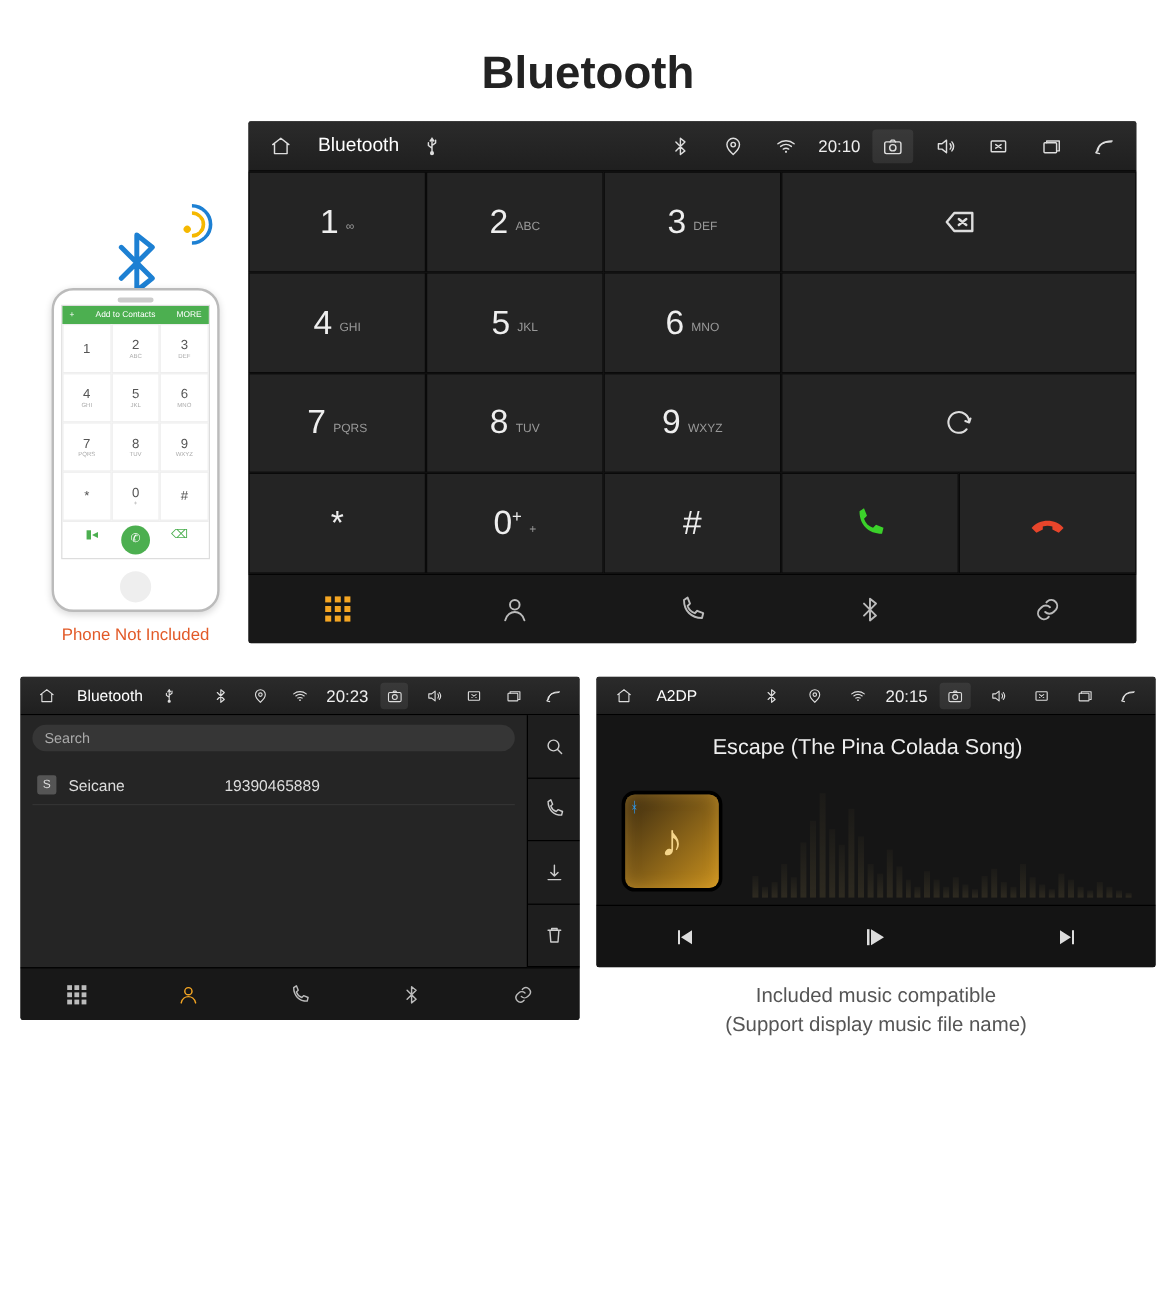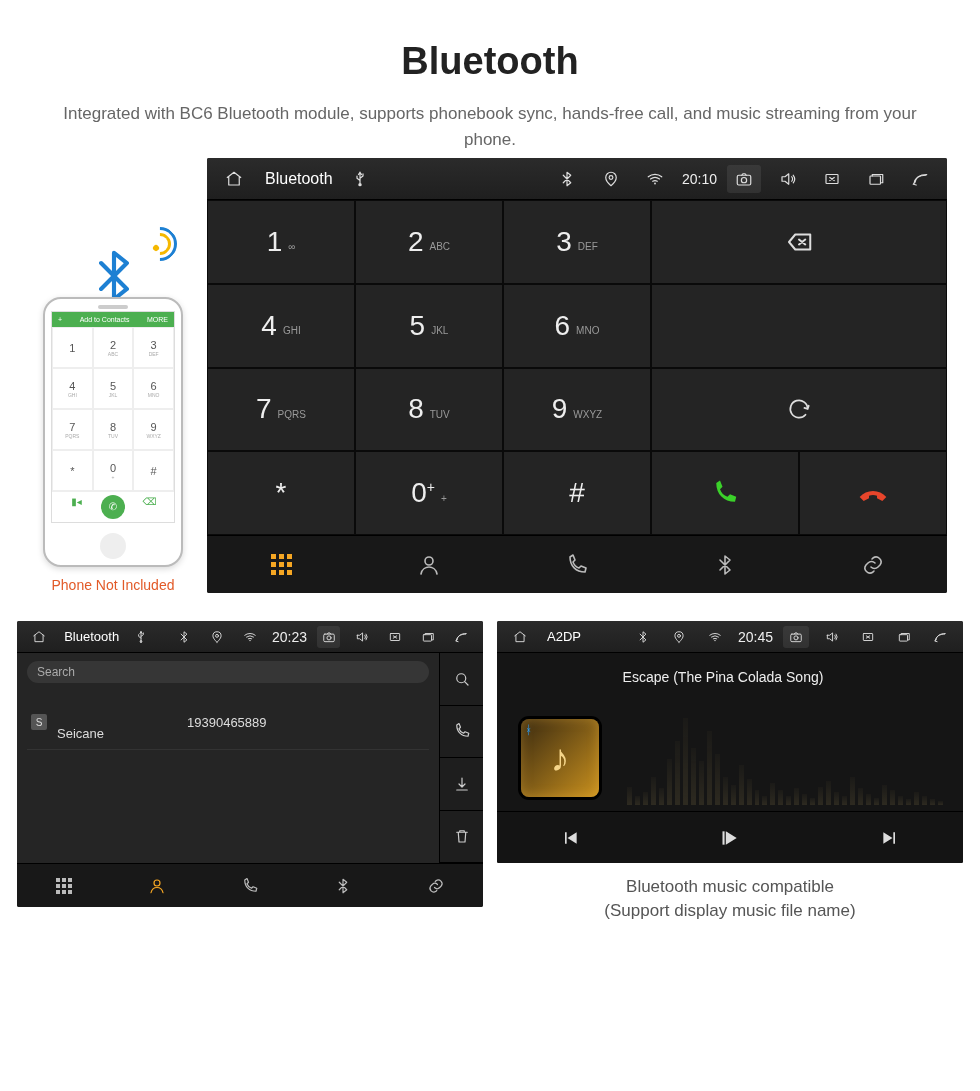--- a/index.html
+++ b/index.html
@@ -73,28 +73,28 @@
 .small-unit .sb-title{ font-size:13px;}
 .pb-body{ height:210px; background:#252525; display:flex; flex-direction:column;}
 .pb-search{ margin:8px 10px; padding:4px 10px; border-radius:12px; background:rgba(255,255,255,.08); color:#aaa; font-size:12px;}
 .pb-side{ width:44px; background:#1e1e1e; display:flex; flex-direction:column; border-left:1px solid #000;}
 .pb-side-item{ flex:1; display:flex; align-items:center; justify-content:center; color:#ccc; border-bottom:1px solid #000;}
 .pb-side-item svg{width:18px;height:18px;}
 .pb-row{ display:flex; flex:1;}
 .pb-list{ flex:1; padding:4px 10px; font-size:13px;}
 .pb-entry{ display:flex; align-items:center; gap:10px; padding:8px 4px; border-bottom:1px solid #333;}
 .pb-badge{ width:16px;height:16px; background:#555; color:#ddd; font-size:10px; display:flex;align-items:center;justify-content:center; border-radius:2px;}
-.pb-name{ width:120px;margin-top:23px;}
+.pb-name{ width:120px;}
 .small-unit .bottombar{ height:44px;}
 .small-unit .bb-item svg{ width:18px;height:18px;}
 .small-unit .grid9{ grid-template-columns:repeat(3,4px); grid-template-rows:repeat(3,4px); gap:2px;}
 
 
 .mu-body{ height:210px; background:#151515; position:relative; display:flex; flex-direction:column; justify-content:flex-end; overflow:hidden;}
-.mu-track{ position:absolute; top:16px; left:0; right:14px; text-align:center; font-size:14px; color:#eee;}
+.mu-track{ position:absolute; top:16px; left:0; right:14px; text-align:center; font-size:18px; color:#eee;}
 .mu-art{ position:absolute; left:24px; top:66px; width:78px; height:78px; border-radius:8px; background:linear-gradient(135deg,#3a2a10,#c8901e); display:flex; align-items:center; justify-content:center; box-shadow:0 0 0 3px #000, 0 0 12px rgba(240,180,60,.4) inset;}
 .mu-art span{ font-size:38px; color:#f5d58a;}
 .mu-art .btov{ position:absolute; left:4px; top:4px; font-size:12px; color:#2aa0ff;}
 .mu-eq{ position:absolute; left:130px; right:20px; top:60px; bottom:58px; display:flex; align-items:flex-end; gap:3px; opacity:.6;}
 .mu-eq span{ flex:1; background:linear-gradient(to top, rgba(230,200,120,.2), rgba(230,200,120,.05)); }
 .mu-ctrl{ height:52px; display:flex; align-items:center; border-top:1px solid #000; background:#141414;}
 .mu-btn{ flex:1; display:flex; align-items:center; justify-content:center; color:#ddd;}
 .mu-btn.play{ flex:1.2;}
 .mu-btn svg{ width:20px;height:20px;}
 
@@ -187,21 +187,20 @@
       </g>
 <g id="i-play">
         <path fill="currentColor" d="M7 4v16l13-8z"></path>
         <rect fill="currentColor" x="3" y="4" width="2.5" height="16"></rect>
       </g>
 </defs>
 </svg>
 
 <div class="page">
   <div class="title">Bluetooth</div>
-  <div class="subtitle">Integrated with BC6 Bluetooth module, supports phonebook sync, hands-free call, and music streaming from your phone.</div>
 
   <div class="row1">
 
     <div class="phone-col">
       <div class="bt-graphic">
         <div class="bt-wave">
             <span class="w1"></span>
             <span class="w2"></span>
             <span class="w3"></span>
           </div>
@@ -606,21 +605,21 @@
           <div class="sb-btn">
               <svg viewBox="0 0 24 24">
                 <use href="#i-pin"></use>
               </svg>
             </div>
           <div class="sb-btn">
               <svg viewBox="0 0 24 24">
                 <use href="#i-wifi"></use>
               </svg>
             </div>
-          <div class="sb-time">20:45</div>
+          <div class="sb-time">20:15</div>
           <div class="sb-btn active">
               <svg viewBox="0 0 24 24">
                 <use href="#i-cam"></use>
               </svg>
             </div>
           <div class="sb-btn">
               <svg viewBox="0 0 24 24">
                 <use href="#i-vol"></use>
               </svg>
             </div>
@@ -701,17 +700,17 @@
               </div>
             <div class="mu-btn">
                 <svg viewBox="0 0 24 24">
                   <use href="#i-next"></use>
                 </svg>
               </div>
           </div>
         </div>
       </div>
       <div class="caption">
-        <span>Bluetooth music compatible</span><br><span>(Support display music file name)</span>
+        <span>Included music compatible</span><br><span>(Support display music file name)</span>
       </div>
     </div>
   </div>
 </div>
 
 </body></html>

